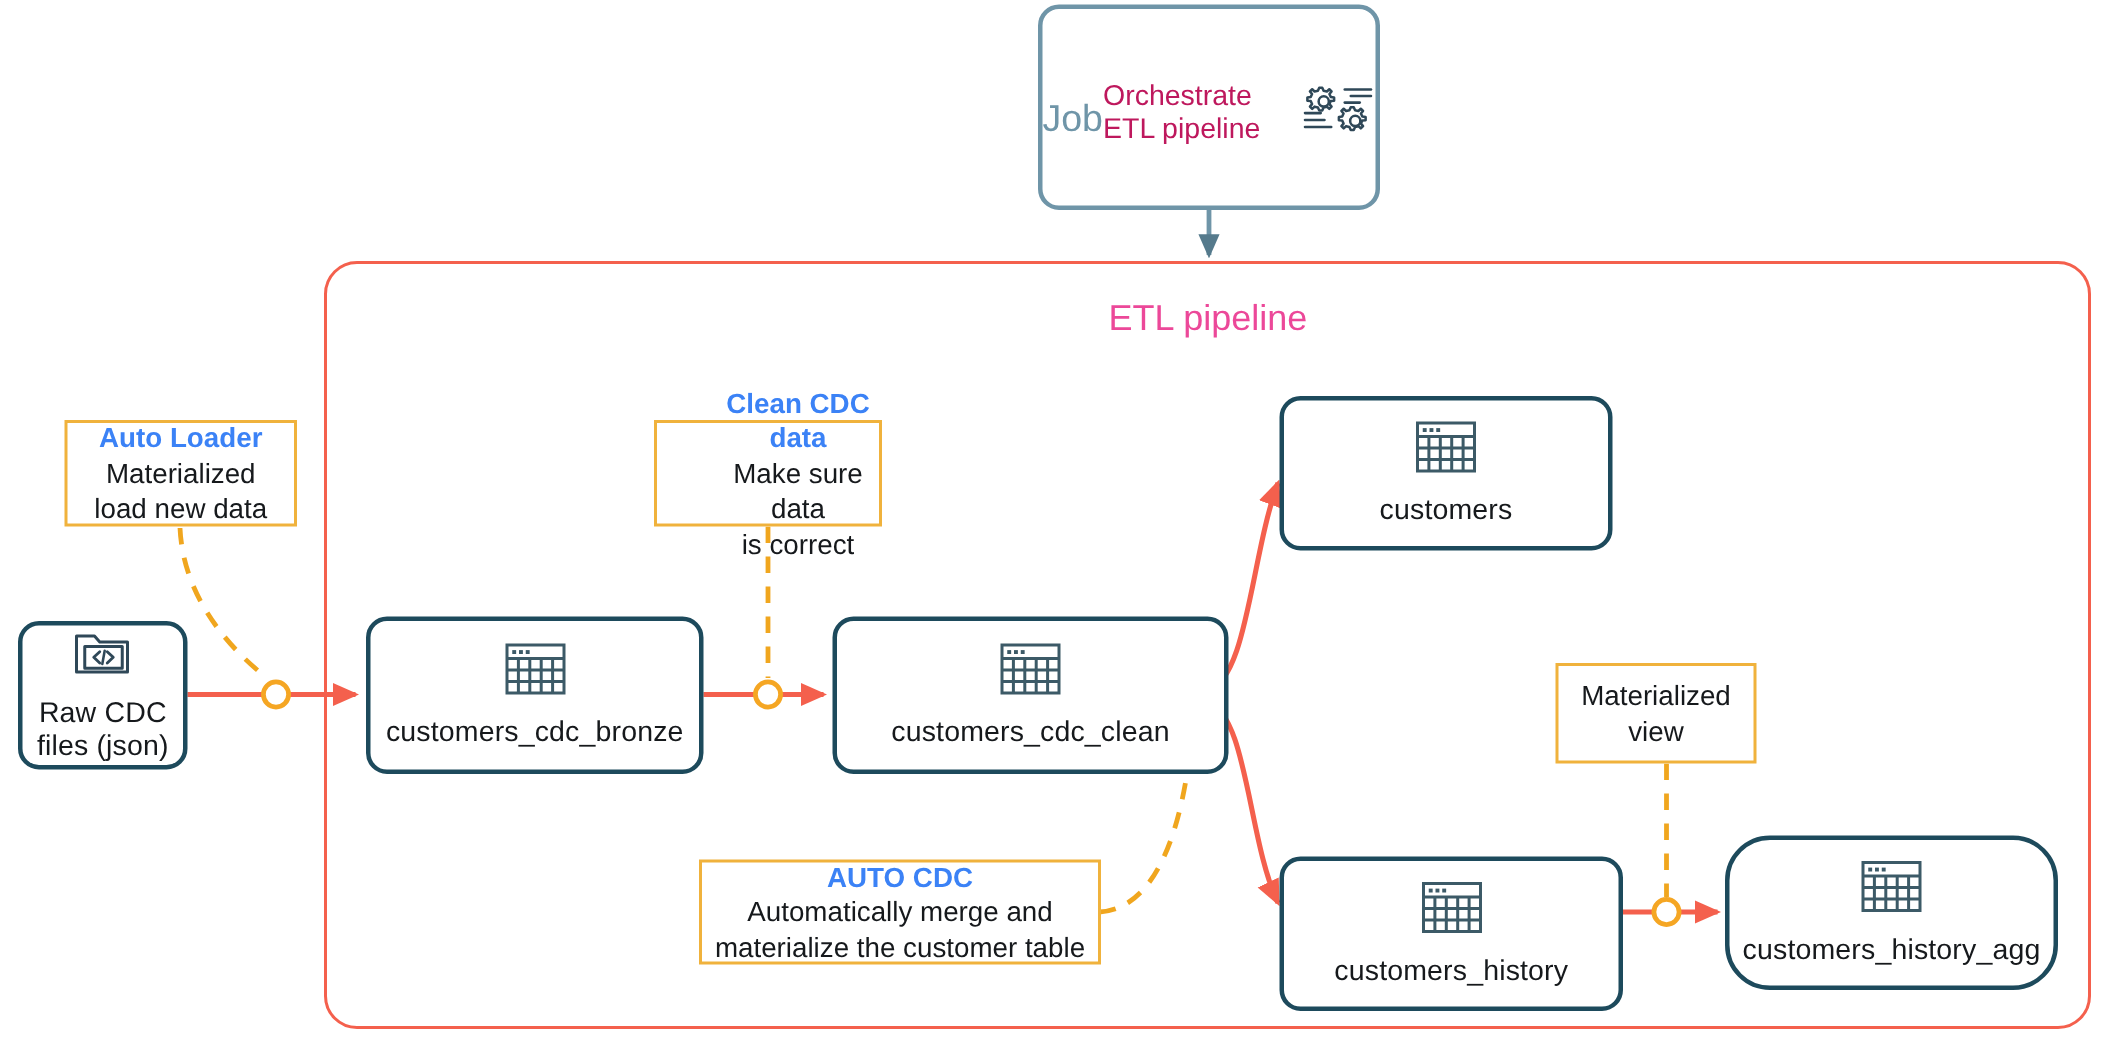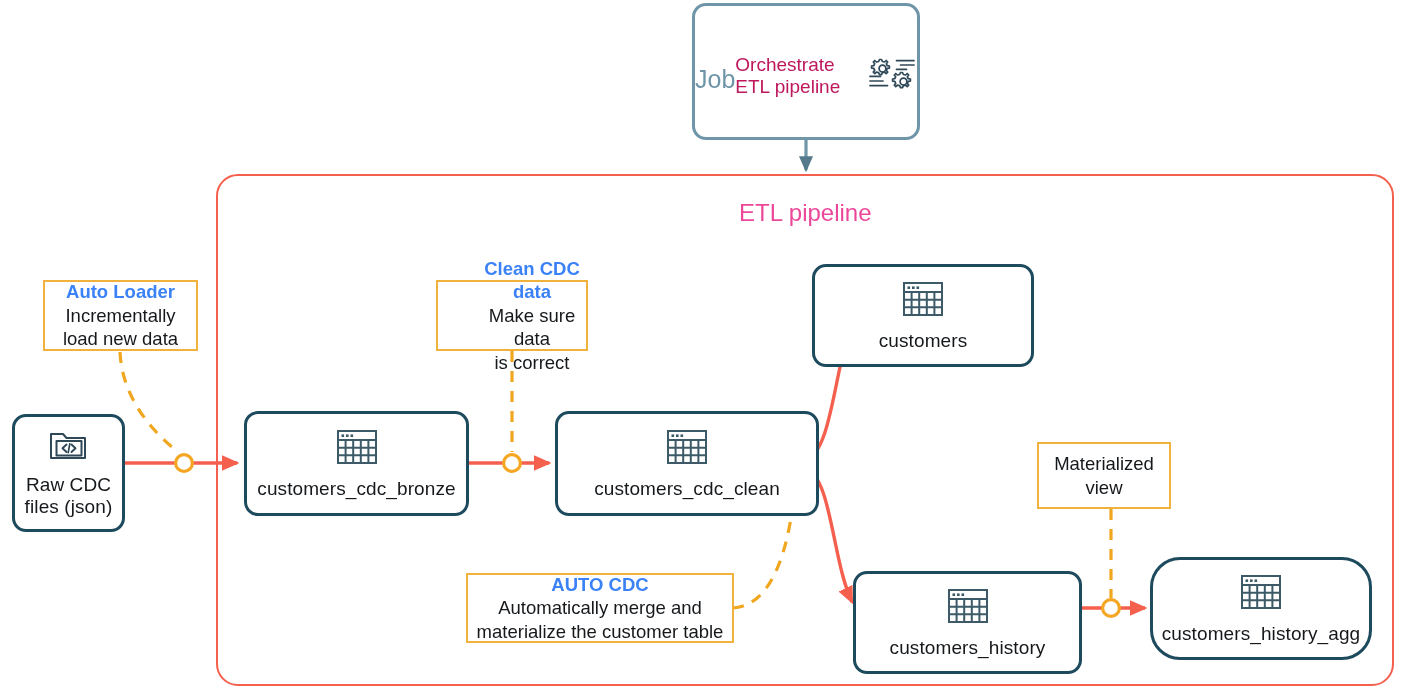--- a/index.html
+++ b/index.html
@@ -84,21 +84,21 @@
           <path d="M3.0 27.0 h13.0"></path>
           <path d="M3.0 31.6 h17.5"></path>
         </g>
       </svg>
     </div>
   </div>
 
   <div class="pipebox" style="left:216px;top:174px;width:1178px;height:512px;"></div>
   <div class="pipetitle" style="left:739px;top:199px;">ETL pipeline</div>
 
-  <div class="node" style="left:12px;top:414px;width:113px;height:118px;">
+  <div class="node" style="left:12px;top:414px;width:113px;height:99px;">
     <span class="nicon">
       <svg width="42" height="34" viewBox="0 0 42 34">
         <g fill="none" stroke="#2f4858" stroke-width="2" stroke-linejoin="round" stroke-linecap="round">
           <path d="M3 30 V6 h12 l3.5 4 H37 V30 z"></path>
           <rect x="8.5" y="13" width="25" height="14.5" fill="#fff"></rect>
           <path d="M18.5 16.5 L14.5 20.2 L18.5 24" stroke-width="1.9"></path>
           <path d="M23.5 16.5 L27.5 20.2 L23.5 24" stroke-width="1.9"></path>
           <path d="M21.8 15.8 L20.2 24.6" stroke-width="1.7"></path>
         </g>
       </svg>
@@ -138,21 +138,21 @@
         <g fill="#3c5a67">
           <rect x="6.5" y="6.4" width="2.6" height="2.6"></rect>
           <rect x="11.0" y="6.4" width="2.6" height="2.6"></rect>
           <rect x="15.5" y="6.4" width="2.6" height="2.6"></rect>
         </g>
       </svg>
     </span>
     <span class="nlabel">customers_cdc_clean</span>
   </div>
 
-  <div class="node" style="left:812px;top:264px;width:222px;height:103px;">
+  <div class="node" style="left:853px;top:264px;width:222px;height:103px;">
     <span class="nicon">
       <svg width="44" height="38" viewBox="0 0 44 38">
         <g stroke="#3c5a67" fill="none" stroke-width="2">
           <rect x="3" y="3" width="38" height="32" fill="#fff"></rect>
           <path d="M3 12 H41"></path>
           <path d="M3 19.7 H41 M3 27.3 H41"></path>
           <path d="M10.6 12 V35 M18.2 12 V35 M25.8 12 V35 M33.4 12 V35"></path>
         </g>
         <g fill="#3c5a67">
           <rect x="6.5" y="6.4" width="2.6" height="2.6"></rect>
@@ -197,21 +197,21 @@
           <rect x="11.0" y="6.4" width="2.6" height="2.6"></rect>
           <rect x="15.5" y="6.4" width="2.6" height="2.6"></rect>
         </g>
       </svg>
     </span>
     <span class="nlabel">customers_history_agg</span>
   </div>
 
   <div class="note" style="left:43px;top:280px;width:155px;height:71px;">
     <div class="ntitle">Auto Loader</div>
-    <div class="nbody">Incrementally</div>
+    <div class="nbody">Materialized</div>
     <div class="nbody">load new data</div>
   </div>
 
   <div class="note" style="left:436px;top:280px;width:152px;height:71px;padding-left:40px;">
     <div class="ntitle">Clean CDC data</div>
     <div class="nbody">Make sure data</div>
     <div class="nbody">is correct</div>
   </div>
 
   <div class="note" style="left:466px;top:573px;width:268px;height:70px;">

